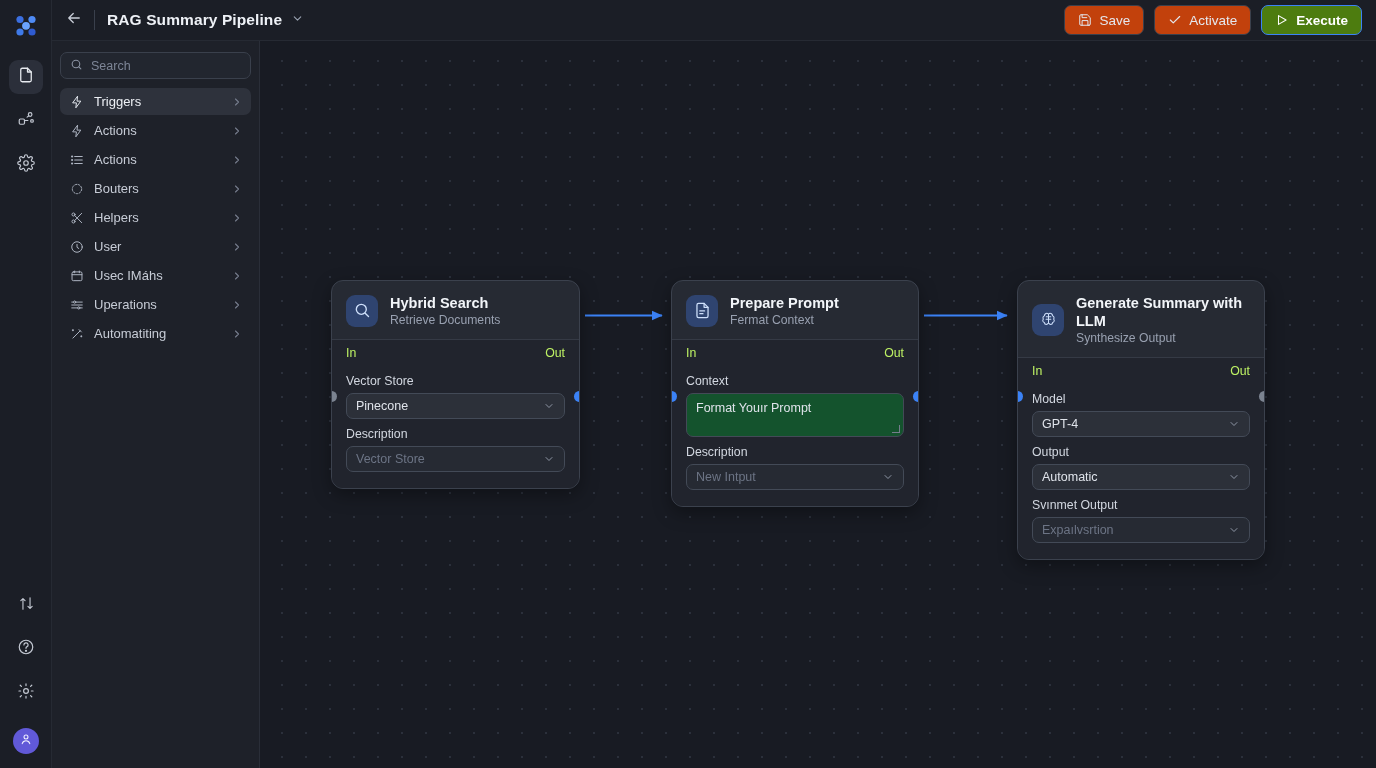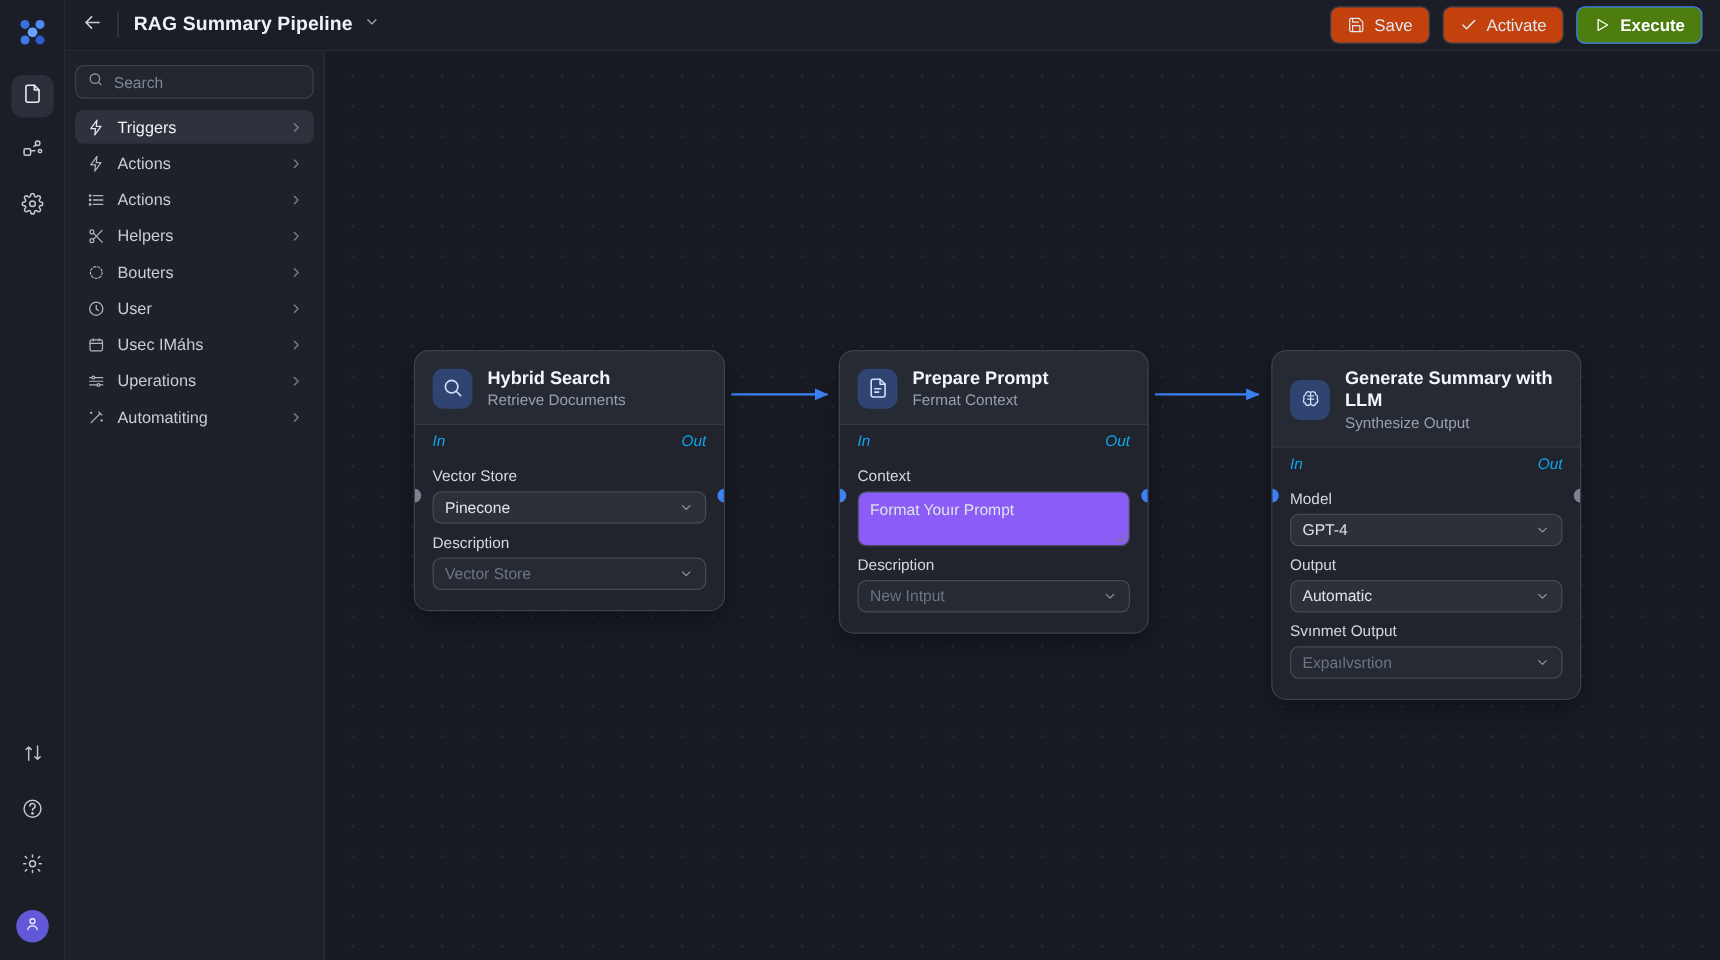--- a/index.html
+++ b/index.html
@@ -101,31 +101,31 @@
   }
   .node-head { display:flex; align-items:center; gap:12px; padding:13px 14px 12px 14px; }
   .node-badge {
     width:32px; height:32px; border-radius:9px; background:#2f4470;
     display:flex; align-items:center; justify-content:center; color:#cfe0fb; flex:0 0 32px;
   }
   .node-title { color:#f2f5f9; font-size:14.5px; font-weight:700; line-height:1.25; }
   .node-sub { color:#98a0b0; font-size:12.2px; margin-top:1px; }
   .node-body { background:#21242d; border-top:1px solid #353a45; padding: 0 14px 16px 14px; }
   .ports { display:flex; align-items:center; justify-content:space-between; height:26px; }
-  .port-label { color:#0ea5e9; font-size:12.3px;font-style:italic; }
+  .port-label { color:#bef264; font-size:12.3px; }
   .field-label { color:#d2d7e0; font-size:12.3px; margin:8px 0 5px 0; }
   .control {
     height:26px; border-radius:7px; background:#2c3039; border:1px solid #434a57;
     display:flex; align-items:center; padding:0 9px; color:#dfe3ea; font-size:12.5px;
   }
   .control .chev { margin-left:auto; color:#8e96a5; display:flex; }
   .control.dim { background:#262a33; }
   .control.dim .val { color:#6c7485; }
   .textarea {
-    height:44px; border-radius:7px; background:#8b5cf6; border:1px solid #434a57;
+    height:44px; border-radius:7px; background:#14532d; border:1px solid #434a57;
     color:#dfe3ea; font-size:12.5px; padding:7px 9px; position:relative;
   }
   .textarea:after {
     content:""; position:absolute; right:3px; bottom:3px; width:7px; height:7px;
     border-right:1px solid #767d8d; border-bottom:1px solid #767d8d;
   }
   .port-dot { position:absolute; width:11px; height:11px; border-radius:50%; }
   .port-dot.on { background:#3b82f6; }
   .port-dot.off { background:#7b8390; }
 </style>
@@ -309,41 +309,41 @@
       <span class="label">Actions</span>
       <span class="chev">
           <svg width="12" height="12" viewBox="0 0 24 24" fill="none" stroke="currentColor" stroke-width="2.2" stroke-linecap="round" stroke-linejoin="round">
             <path d="m9 6 6 6-6 6"></path>
           </svg>
         </span>
     </div>
 
     <div class="nav-item">
       <span class="nav-icon">
+          <svg width="14" height="14" viewBox="0 0 24 24" fill="none" stroke="currentColor" stroke-width="1.6" stroke-linecap="round" stroke-dasharray="3 2.5">
+            <circle cx="12" cy="12" r="8"></circle>
+          </svg>
+        </span>
+      <span class="label">Bouters</span>
+      <span class="chev">
+          <svg width="12" height="12" viewBox="0 0 24 24" fill="none" stroke="currentColor" stroke-width="2.2" stroke-linecap="round" stroke-linejoin="round">
+            <path d="m9 6 6 6-6 6"></path>
+          </svg>
+        </span>
+    </div>
+
+    <div class="nav-item">
+      <span class="nav-icon">
           <svg width="14" height="14" viewBox="0 0 24 24" fill="none" stroke="currentColor" stroke-width="1.7" stroke-linecap="round">
             <circle cx="6" cy="6" r="2.6"></circle>
             <circle cx="6" cy="18" r="2.6"></circle>
             <path d="M20 4 8.1 16.2M20 20 8.1 7.8"></path>
           </svg>
         </span>
       <span class="label">Helpers</span>
-      <span class="chev">
-          <svg width="12" height="12" viewBox="0 0 24 24" fill="none" stroke="currentColor" stroke-width="2.2" stroke-linecap="round" stroke-linejoin="round">
-            <path d="m9 6 6 6-6 6"></path>
-          </svg>
-        </span>
-    </div>
-
-    <div class="nav-item">
-      <span class="nav-icon">
-          <svg width="14" height="14" viewBox="0 0 24 24" fill="none" stroke="currentColor" stroke-width="1.6" stroke-linecap="round" stroke-dasharray="3 2.5">
-            <circle cx="12" cy="12" r="8"></circle>
-          </svg>
-        </span>
-      <span class="label">Bouters</span>
       <span class="chev">
           <svg width="12" height="12" viewBox="0 0 24 24" fill="none" stroke="currentColor" stroke-width="2.2" stroke-linecap="round" stroke-linejoin="round">
             <path d="m9 6 6 6-6 6"></path>
           </svg>
         </span>
     </div>
 
     <div class="nav-item">
       <span class="nav-icon">
           <svg width="14" height="14" viewBox="0 0 24 24" fill="none" stroke="currentColor" stroke-width="1.7" stroke-linecap="round">

